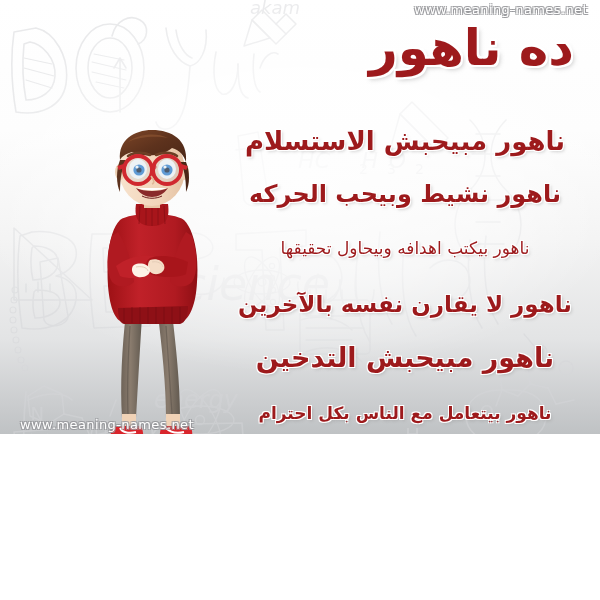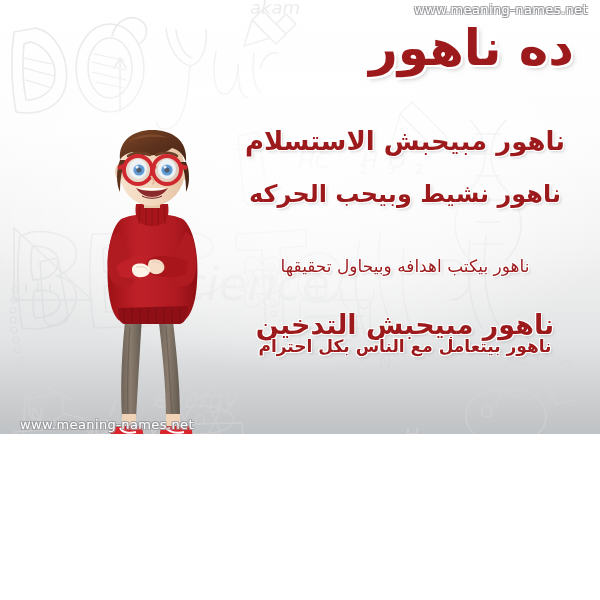--- a/index.html
+++ b/index.html
@@ -102,24 +102,24 @@
     white-space: nowrap;
     line-height: 1.0;
     text-shadow:
       -1px -1px 0 #ffffff,
        1px -1px 0 #ffffff,
       -1px  1px 0 #ffffff,
        1px  1px 0 #ffffff,
        2px  2px 3px rgba(130,130,130,0.30);
   }
   .trait.s1 { font-size: 26px; font-weight: bold; margin-bottom: 28px; }
-  .trait.s2 { font-size: 24px; font-weight: bold; margin-bottom: 52px; }
+  .trait.s2 { font-size: 24px; font-weight: bold; margin-bottom: 34px; }
   .trait.s3 { font-size: 17px; font-weight: normal; margin-bottom: 36px; text-align: center; }
   .trait.s4 { font-size: 23px; font-weight: bold; margin-bottom: 28px; }
-  .trait.s5 { font-size: 27px; font-weight: bold; }
+  .trait.s5 { font-size: 27px; font-weight: bold; margin-bottom: 34px; }
   .trait.s6 { font-size: 17px; font-weight: bold; }
 
   
   .footer-wish {
     position: absolute;
     z-index: 30;
     bottom: 28px;
     left: 0;
     right: 0;
     text-align: center;
@@ -539,20 +539,21 @@
       <path d="M80 70 C86 73 94 73 100 70" stroke="#6e1f1f" stroke-width="1" fill="none"></path>
     </svg>
   </div>
 
   <div class="headline">ده ناهور</div>
 
   <div class="traits">
     <div class="trait s1">ناهور مبيحبش الاستسلام</div>
     <div class="trait s2">ناهور نشيط وبيحب الحركه</div>
     <div class="trait s3">ناهور بيكتب اهدافه وبيحاول تحقيقها</div>
+    <div class="trait s4">ناهور لا يقارن نفسه بالآخرين</div>
     <div class="trait s5">ناهور مبيحبش التدخين</div>
     <div class="trait s6">ناهور بيتعامل مع الناس بكل احترام</div>
   </div>
 
 
   <div class="watermark watermark-top">www.meaning-names.net</div>
   <div class="watermark watermark-bottom">www.meaning-names.net</div>
 
 </div>
 

